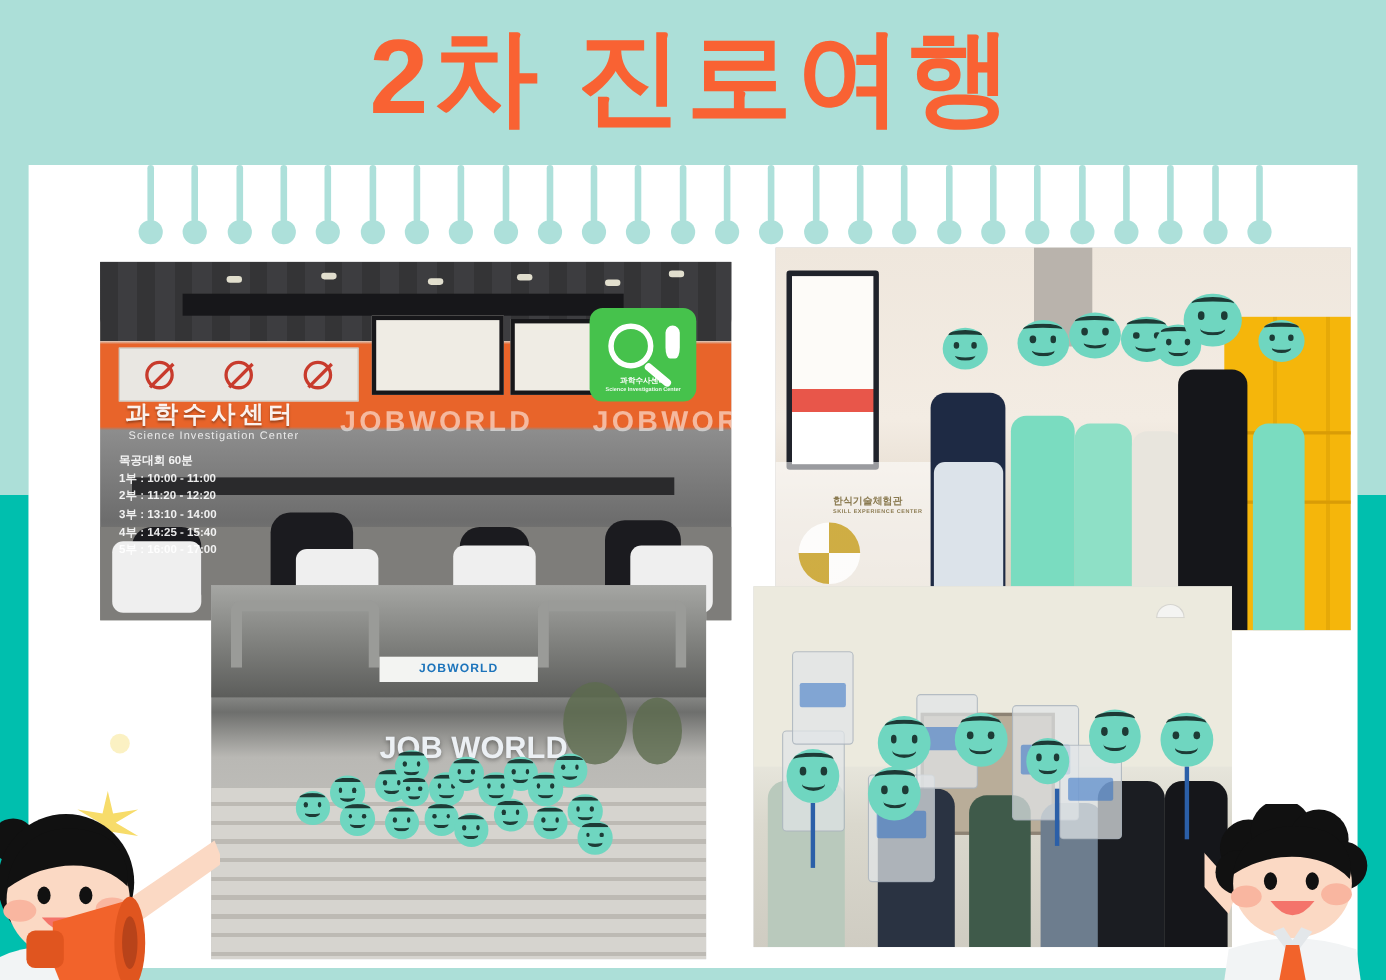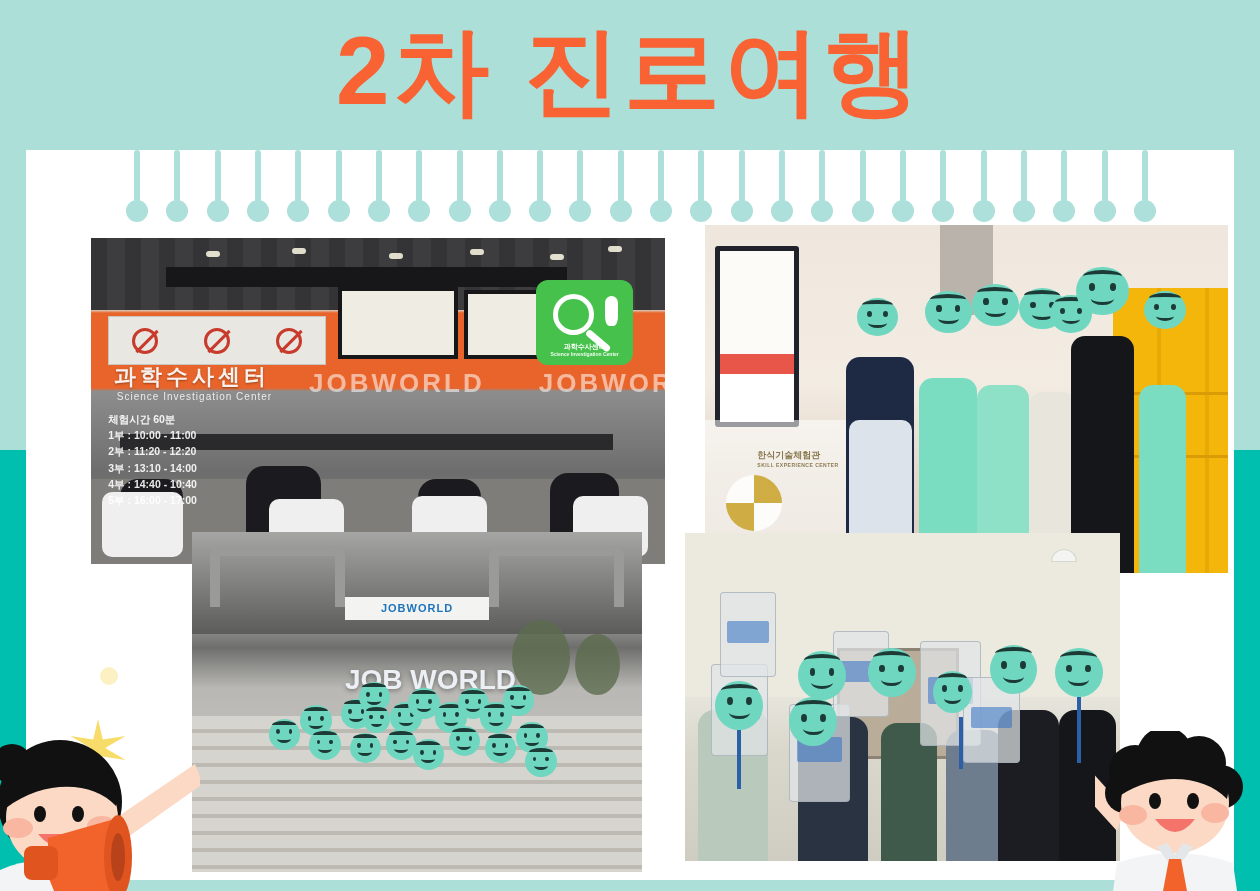--- a/index.html
+++ b/index.html
@@ -428,25 +428,25 @@
         <div class="p1-person" style="left:57%;width:11%;height:20%;"></div>
         <div class="p1-person" style="left:80%;width:12%;height:22%;"></div>
         <div class="p1-chair" style="left:2%;width:14%;height:20%;"></div>
         <div class="p1-chair" style="left:31%;width:13%;height:18%;"></div>
         <div class="p1-chair" style="left:56%;width:13%;height:19%;"></div>
         <div class="p1-chair" style="left:84%;width:13%;height:19%;"></div>
 
         <div class="p1-glasstext">과학수사센터</div>
         <div class="p1-glasssub">Science Investigation Center</div>
         <div class="p1-sched">
-          <div>체험시간 60분</div>
+          <div>목공대회 60분</div>
           <div>1부 : 10:00 - 11:00</div>
           <div>2부 : 11:20 - 12:20</div>
           <div>3부 : 13:10 - 14:00</div>
-          <div>4부 : 14:40 - 10:40</div>
+          <div>4부 : 14:25 - 15:40</div>
           <div>5부 : 16:00 - 17:00</div>
         </div>
         <div class="p1-wm a">JOBWORLD</div>
         <div class="p1-wm b">JOBWORLD</div>
       </div>
     </div>
 
     <div class="photo" id="photo-2">
       <div class="ph-inner">
         <div class="p2-duct"></div>

